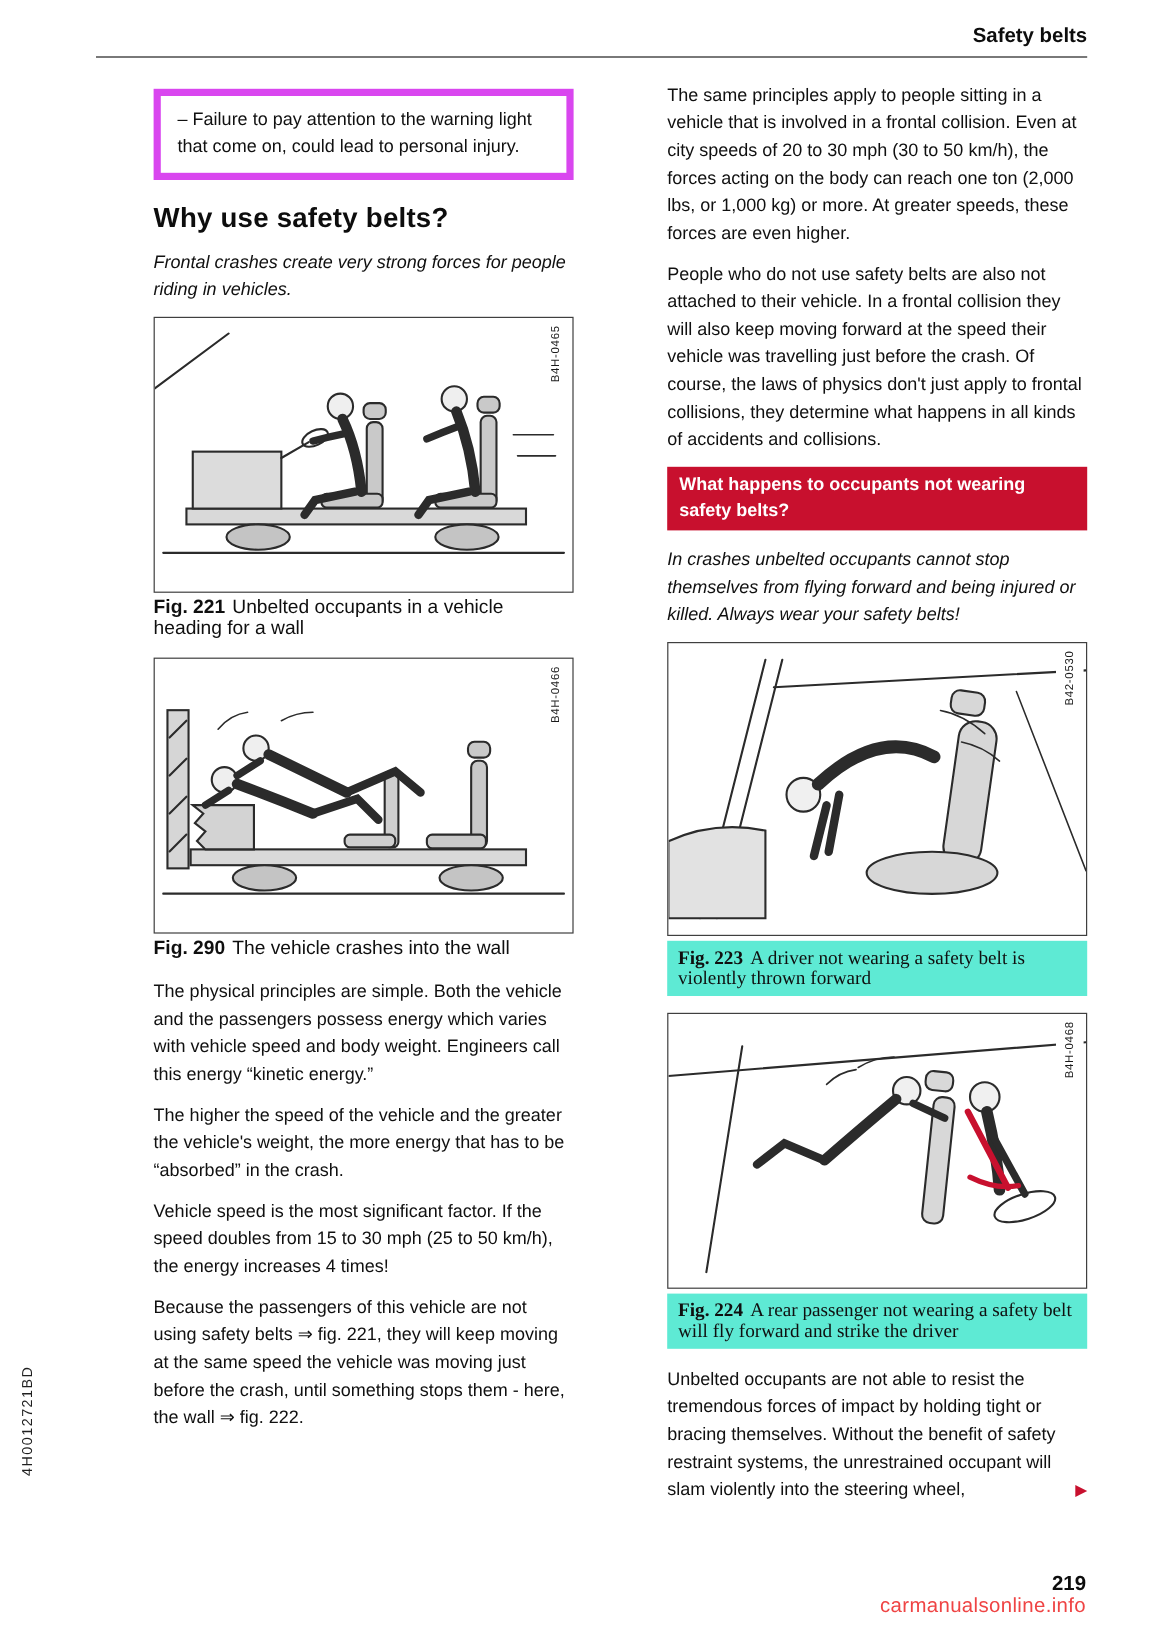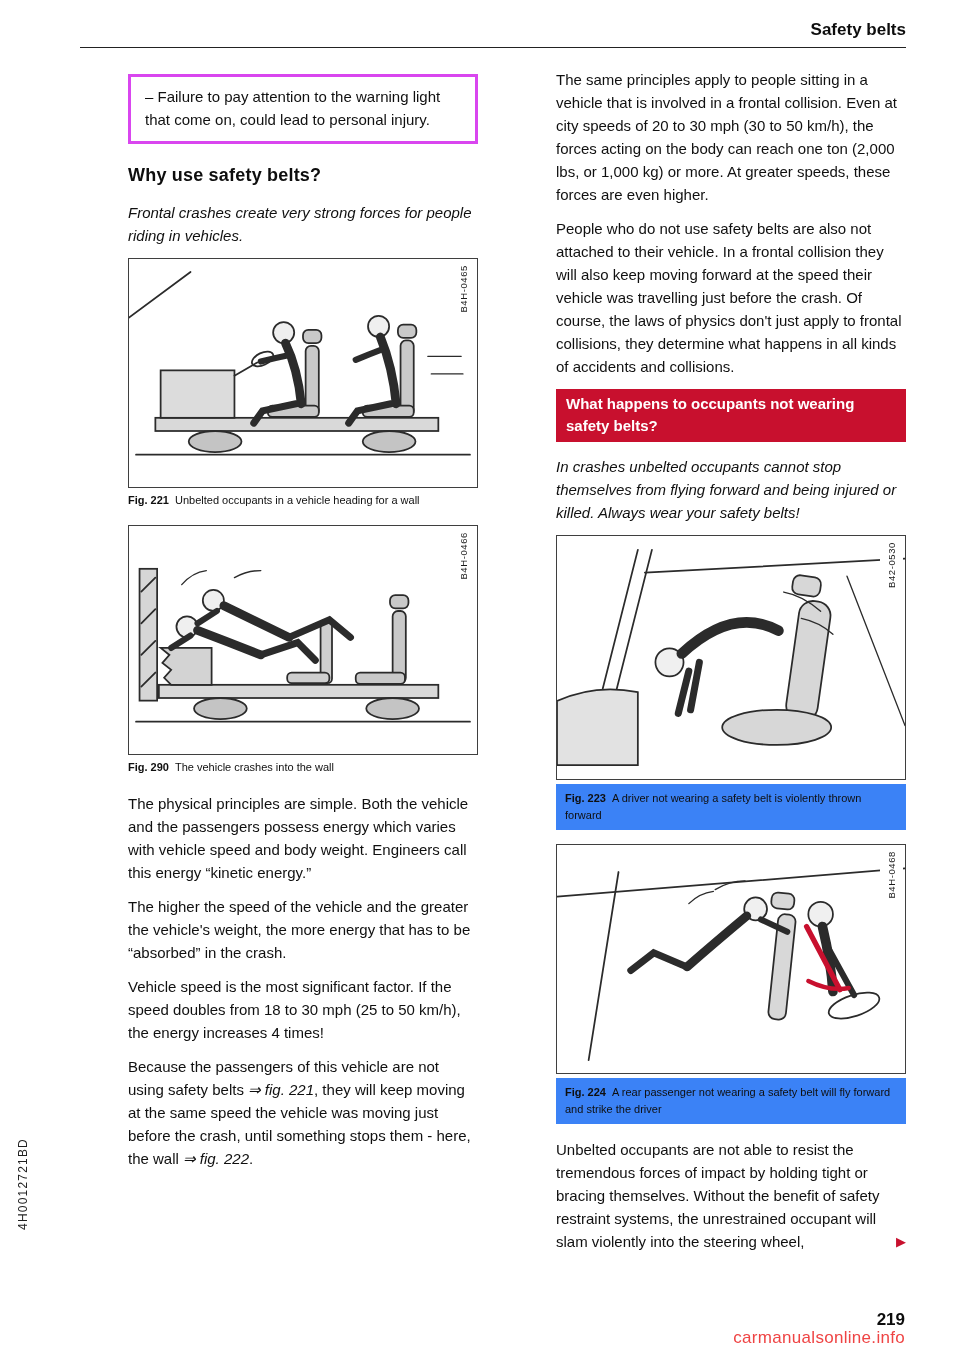--- a/index.html
+++ b/index.html
@@ -9,36 +9,36 @@
 
   .header-title { position:absolute; top:20px; left:80px; width:826px; text-align:right;
                   font-weight:bold; font-size:17px; color:#0d0d0d; }
   .header-rule  { position:absolute; top:47px; left:80px; width:826px; border-top:1.6px solid #222; }
 
   .col { position:absolute; top:68px; width:398px; font-size:15px; line-height:23px; color:#101010;padding-left:48px; }
   .col.left  { left:80px; }
   .col.right { left:508px; }
   .col p { margin-bottom:11px; }
 
-  .warning-box { border:3px solid #d946ef; padding:8px 12px 10px 14px; margin:6px 0 20px;
+  .warning-box { border:6px solid #d946ef; padding:8px 12px 10px 14px; margin:6px 0 20px;
                  font-size:15px; line-height:23px; }
-  .section-title { font-size:18px; font-weight:bold; letter-spacing:.2px; margin:2px 0 14px; color:#0d0d0d; }
+  .section-title { font-size:23px; font-weight:bold; letter-spacing:.2px; margin:2px 0 14px; color:#0d0d0d; }
   .banner { background:var(--red,#c8102e); color:#fff; font-weight:bold; font-size:15px;
             line-height:22px; padding:4px 10px 5px; margin-bottom:13px; }
   .italic { font-style:italic; }
-  .ref { font-style:italic; }
+  .ref { }
 
   .figure { position:relative; border:1px solid #3f3f3f; background:#fff; margin-bottom:4px; overflow:hidden; }
   .figure svg { display:block; width:100%; height:100%; }
   .fig-code { position:absolute; top:4px; right:2px; writing-mode:vertical-rl; transform:rotate(180deg);
               font-size:9.5px; color:#1a1a1a; letter-spacing:.6px; background:#fff; padding:2px 0; }
 
-  .caption { font-size:11px; line-height:17px; margin:4px 0 16px; color:#0f0f0f; }
+  .caption { font-size:16px; line-height:17px; margin:4px 0 16px; color:#0f0f0f; }
   .caption b { margin-right:6px; }
-  .caption.gray { background:#3b82f6; padding:6px 9px; margin:0 0 14px; }
+  .caption.gray { background:#5eead4; padding:6px 9px; margin:0 0 14px;font-family:Liberation Serif, serif; }
 
   .arrow { float:right; color:var(--red,#c8102e); font-size:13px; line-height:23px; margin-left:6px; }
 
   .margin-code { position:absolute; left:16px; top:1138px; writing-mode:vertical-rl; transform:rotate(180deg);
                  font-size:12px; color:#1f1f1f; letter-spacing:1.2px; }
   .page-num  { position:absolute; right:55px; top:1310px; font-weight:bold; font-size:17px; color:#0d0d0d;text-align:center; }
   .watermark { position:absolute; right:55px; top:1328px; font-size:17px; color:#ef4444; letter-spacing:.3px; }
 </style>
 </head>
 <body>
@@ -119,21 +119,21 @@
           <path d="M60 52 q12 -14 28 -16" stroke-width="1.5"></path>
           <path d="M120 44 q14 -8 30 -8" stroke-width="1.5"></path>
         </g>
       </svg>
       <div class="fig-code">B4H-0466</div>
     </div>
     <div class="caption"><b>Fig. 290</b><span>The vehicle crashes into the wall</span></div>
 
     <p>The physical principles are simple. Both the vehicle and the passengers possess energy which varies with vehicle speed and body weight. Engineers call this energy “kinetic energy.”</p>
     <p>The higher the speed of the vehicle and the greater the vehicle's weight, the more energy that has to be “absorbed” in the crash.</p>
-    <p>Vehicle speed is the most significant factor. If the speed doubles from 18 to 30 mph (25 to 50 km/h), the energy increases 4 times!</p>
+    <p>Vehicle speed is the most significant factor. If the speed doubles from 15 to 30 mph (25 to 50 km/h), the energy increases 4 times!</p>
     <p><span>Because the passengers of this vehicle are not using safety belts </span><span class="ref">⇒ fig. 221</span><span>, they will keep moving at the same speed the vehicle was moving just before the crash, until something stops them - here, the wall </span><span class="ref">⇒ fig. 222</span><span>.</span></p>
   </div>
 
   <div class="col right">
 
     <p>The same principles apply to people sitting in a vehicle that is involved in a frontal collision. Even at city speeds of 20 to 30 mph (30 to 50 km/h), the forces acting on the body can reach one ton (2,000 lbs, or 1,000 kg) or more. At greater speeds, these forces are even higher.</p>
     <p>People who do not use safety belts are also not attached to their vehicle. In a frontal collision they will also keep moving forward at the speed their vehicle was travelling just before the crash. Of course, the laws of physics don't just apply to frontal collisions, they determine what happens in all kinds of accidents and collisions.</p>
 
     <div class="banner">What happens to occupants not wearing safety belts?</div>
 

